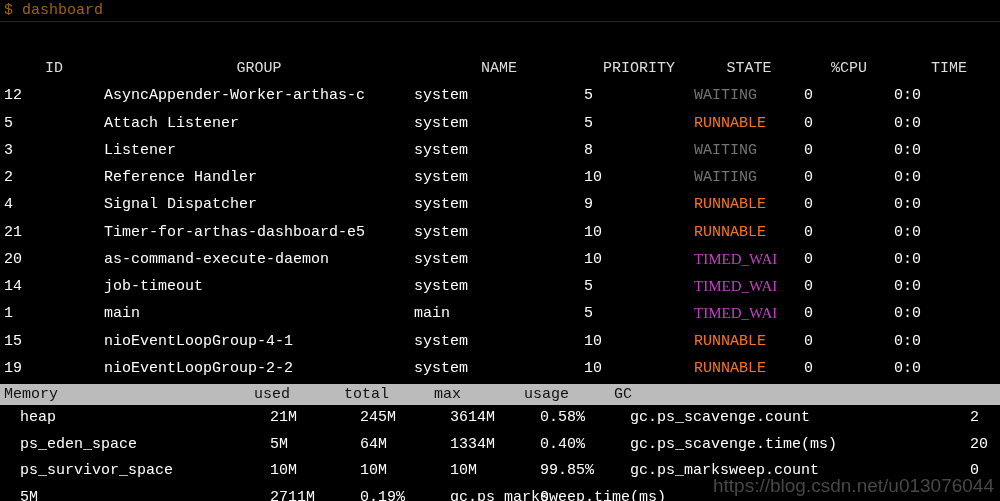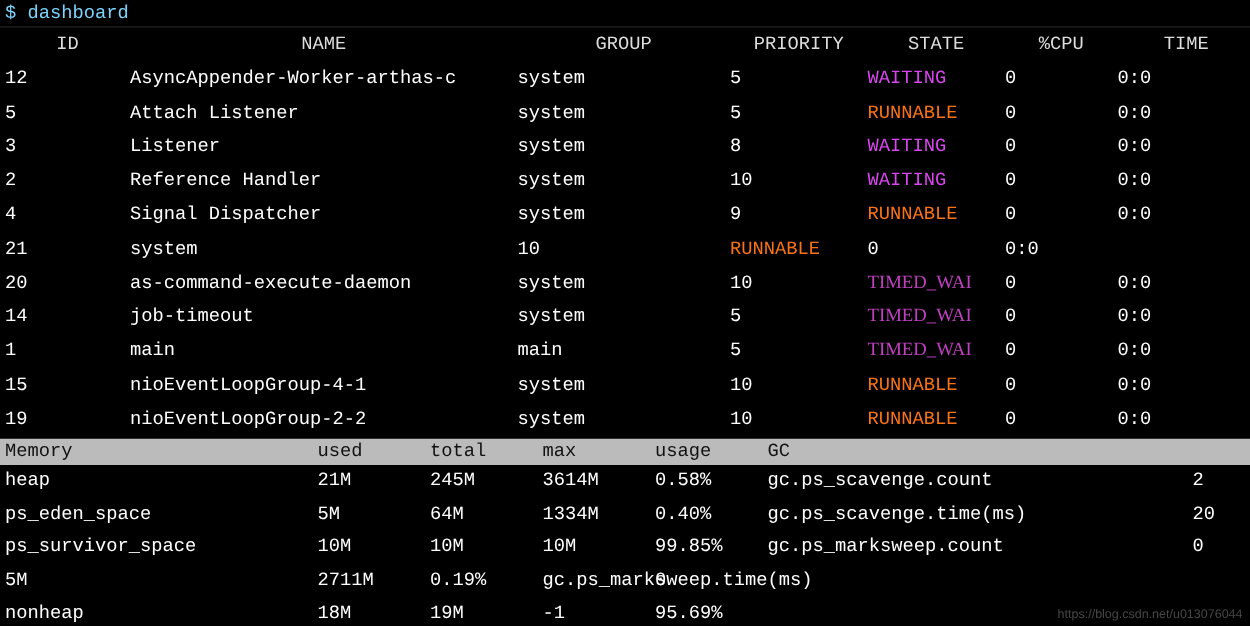--- a/index.html
+++ b/index.html
@@ -8,75 +8,75 @@
     color: #ccc;
     font-family: Consolas, 'Courier New', monospace;
     font-size: 15px;
     width: 1000px;
     height: 501px;
     overflow: hidden;
     position: relative;
   }
   .prompt-line {
     padding: 2px 4px;
-    color: #7dd3fc;
+    color: #a16207;
     border-bottom: 1px solid #222;
-    margin-bottom: 0;
+    margin-bottom: 33px;
   }
   .thread-table {
     padding: 0 4px;
   }
   .thread-header, .thread-row {
     display: grid;
     grid-template-columns: 100px 310px 170px 110px 110px 90px 110px;
     padding: 2px 0;
     line-height: 1.55;
   }
   .thread-header { color: #ddd; text-align: center; }
   .thread-row { color: #fff; }
-  .state-waiting { color: #d946ef; }
+  .state-waiting { color: #737373; }
   .state-runnable { color: #f97316; }
   .state-timedwai { color: #c040c0; font-family: Liberation Serif, serif; }
   .bottom-section {
     margin-top: 2px;
   }
   .mem-header {
     display: grid;
     grid-template-columns: 250px 90px 90px 90px 90px 400px;
     background: #bbb;
     color: #111;
     padding: 2px 4px;
   }
   .mem-row {
     display: grid;
     grid-template-columns: 250px 90px 90px 90px 90px 340px 60px;
-    padding: 2px 4px;
+    padding: 2px 20px;
     color: #fff;
     line-height: 1.5;
   }
   .watermark {
     position: absolute;
     right: 6px;
     bottom: 4px;
     color: #777;
-    font-size: 10px;
+    font-size: 19px;
     font-family: sans-serif;
     opacity: 0.6;
   }
 </style>
 </head>
 <body>
 
 <div class="prompt-line">$ dashboard</div>
 
 <div class="thread-table">
   <div class="thread-header">
     <span>ID</span>
+    <span>GROUP</span>
     <span>NAME</span>
-    <span>GROUP</span>
     <span>PRIORITY</span>
     <span>STATE</span>
     <span>%CPU</span>
     <span>TIME</span>
   </div>
   <div id="thread-rows">
       <div class="thread-row">
         <span>12</span>
         <span>AsyncAppender-Worker-arthas-c</span>
         <span>system</span>
@@ -116,20 +116,21 @@
         <span>4</span>
         <span>Signal Dispatcher</span>
         <span>system</span>
         <span>9</span>
         <span class="state-runnable">RUNNABLE</span>
         <span>0</span>
         <span>0:0</span>
       </div>
       <div class="thread-row">
         <span>21</span>
+        <span>Timer-for-arthas-dashboard-e5</span>
         <span>system</span>
         <span>10</span>
         <span class="state-runnable">RUNNABLE</span>
         <span>0</span>
         <span>0:0</span>
       </div>
       <div class="thread-row">
         <span>20</span>
         <span>as-command-execute-daemon</span>
         <span>system</span>

